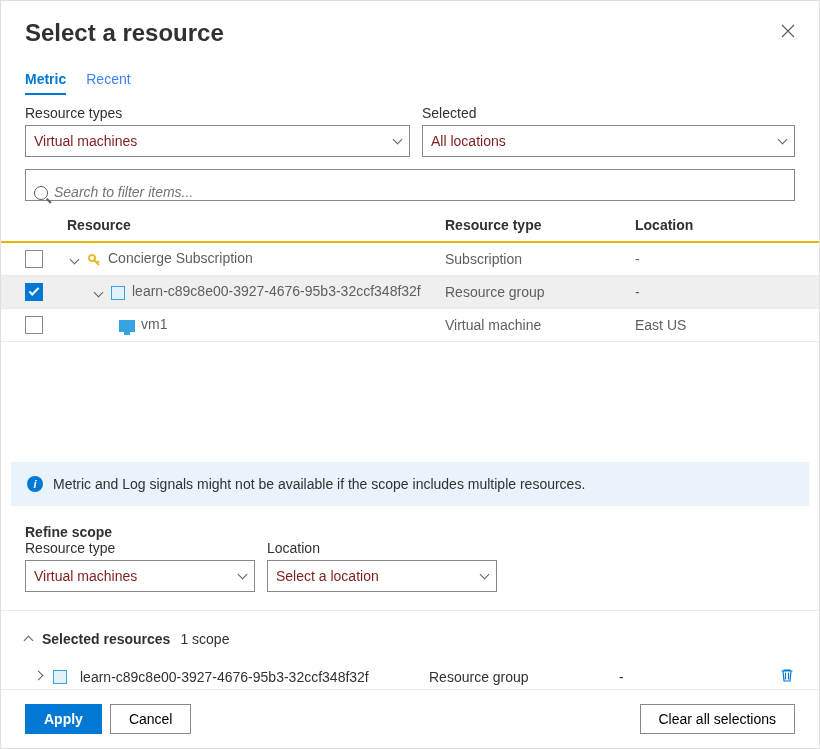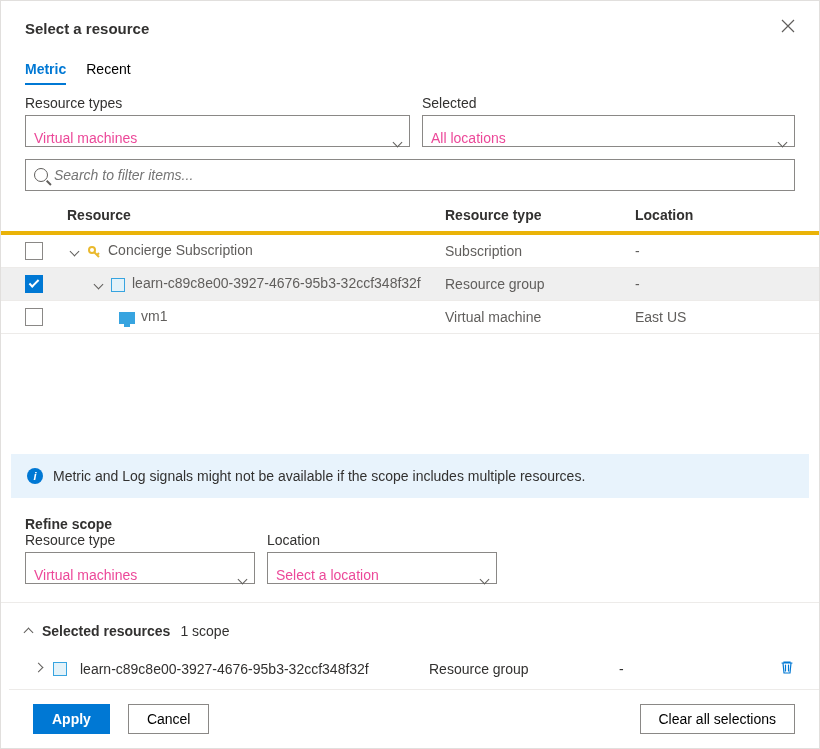--- a/index.html
+++ b/index.html
@@ -14,38 +14,38 @@
     position: relative;
     border: 1px solid #e1dfdd;
   }
   .header {
     display: flex;
     justify-content: space-between;
     align-items: center;
     padding: 18px 24px 10px 24px;
   }
   .title {
-    font-size: 15px;
+    font-size: 24px;
     font-weight: 600;
     color: #323130;
   }
   .close-btn {
     cursor: pointer;
     color: #605e5c;
     font-size: 16px;
   }
   .tabs {
     display: flex;
     gap: 20px;
     padding: 8px 24px 0 24px;
   }
   .tab {
     padding: 6px 0 8px 0;
     cursor: pointer;
-    color: #000000;
+    color: #3b82f6;
     position: relative;
   }
   .tab.active {
     font-weight: 600;
     color: #0078d4;
   }
   .tab.active::after {
     content: "";
     position: absolute;
     bottom: 0;
@@ -61,43 +61,43 @@
   }
   .filter-group { display: flex; flex-direction: column; gap: 4px; }
   .filter-group.left { flex: 0 0 50%; }
   .filter-group.right { flex: 1; }
   .filter-label { font-size: 14px; color: #323130; }
   .select {
     border: 1px solid #8a8886;
     height: 32px;
     padding: 0 8px;
     display: flex;
-    align-items: flex-end;
+    align-items: center;
     justify-content: space-between;
     cursor: pointer;
     background: #fff;
     font-size: 14px;
-    color: #ec4899;
+    color: #7f1d1d;
   }
   .chev {
     border: solid #605e5c;
     border-width: 0 1px 1px 0;
     display: inline-block;
     padding: 3px;
     transform: rotate(45deg);
     margin-top: -3px;
   }
   .chev-up { transform: rotate(-135deg); margin-top: 3px; }
   .chev-right { transform: rotate(-45deg); }
   .search-row { padding: 4px 24px 8px 24px; }
   .search {
     border: 1px solid #8a8886;
     height: 32px;
     display: flex;
-    align-items: center;
+    align-items: flex-end;
     padding: 0 8px;
     gap: 6px;
   }
   .search input {
     border: none;
     outline: none;
     flex: 1;
     font-size: 14px;
     font-style: italic;
     color: #605e5c;
@@ -114,21 +114,21 @@
     width: 6px; height: 1.5px;
     background: #605e5c;
     transform: rotate(45deg);
     right: -5px; bottom: -2px;
   }
   .table-header {
     display: flex;
     padding: 8px 24px;
     font-weight: 600;
     color: #323130;
-    border-bottom: 4px solid #eab308;
+    border-bottom: 2px solid #eab308;
   }
   .col-check { width: 32px; }
   .col-resource { flex: 1; padding-left: 10px; }
   .col-type { width: 190px; }
   .col-loc { width: 160px; }
   .table-row {
     display: flex;
     align-items: center;
     padding: 7px 24px;
     border-bottom: 1px solid #edebe9;
@@ -239,27 +239,27 @@
     padding: 6px 0;
     color: #323130;
   }
   .selected-row .col-resource { display: flex; align-items: center; gap: 6px; }
   .trash {
     color: #0078d4;
     cursor: pointer;
   }
   .footer {
     position: absolute;
-    bottom: 0; left: 8px; right: 0;
+    bottom: 0; left: 0; right: 0;
     padding: 14px 24px;
     border-top: 1px solid #edebe9;
     background: #fff;
     display: flex;
     align-items: center;
-    gap: 18px;
+    gap: 8px;
   }
   .btn {
     height: 30px;
     padding: 0 18px;
     border: 1px solid #8a8886;
     background: #fff;
     cursor: pointer;
     font-size: 14px;
     font-family: inherit;
   }

